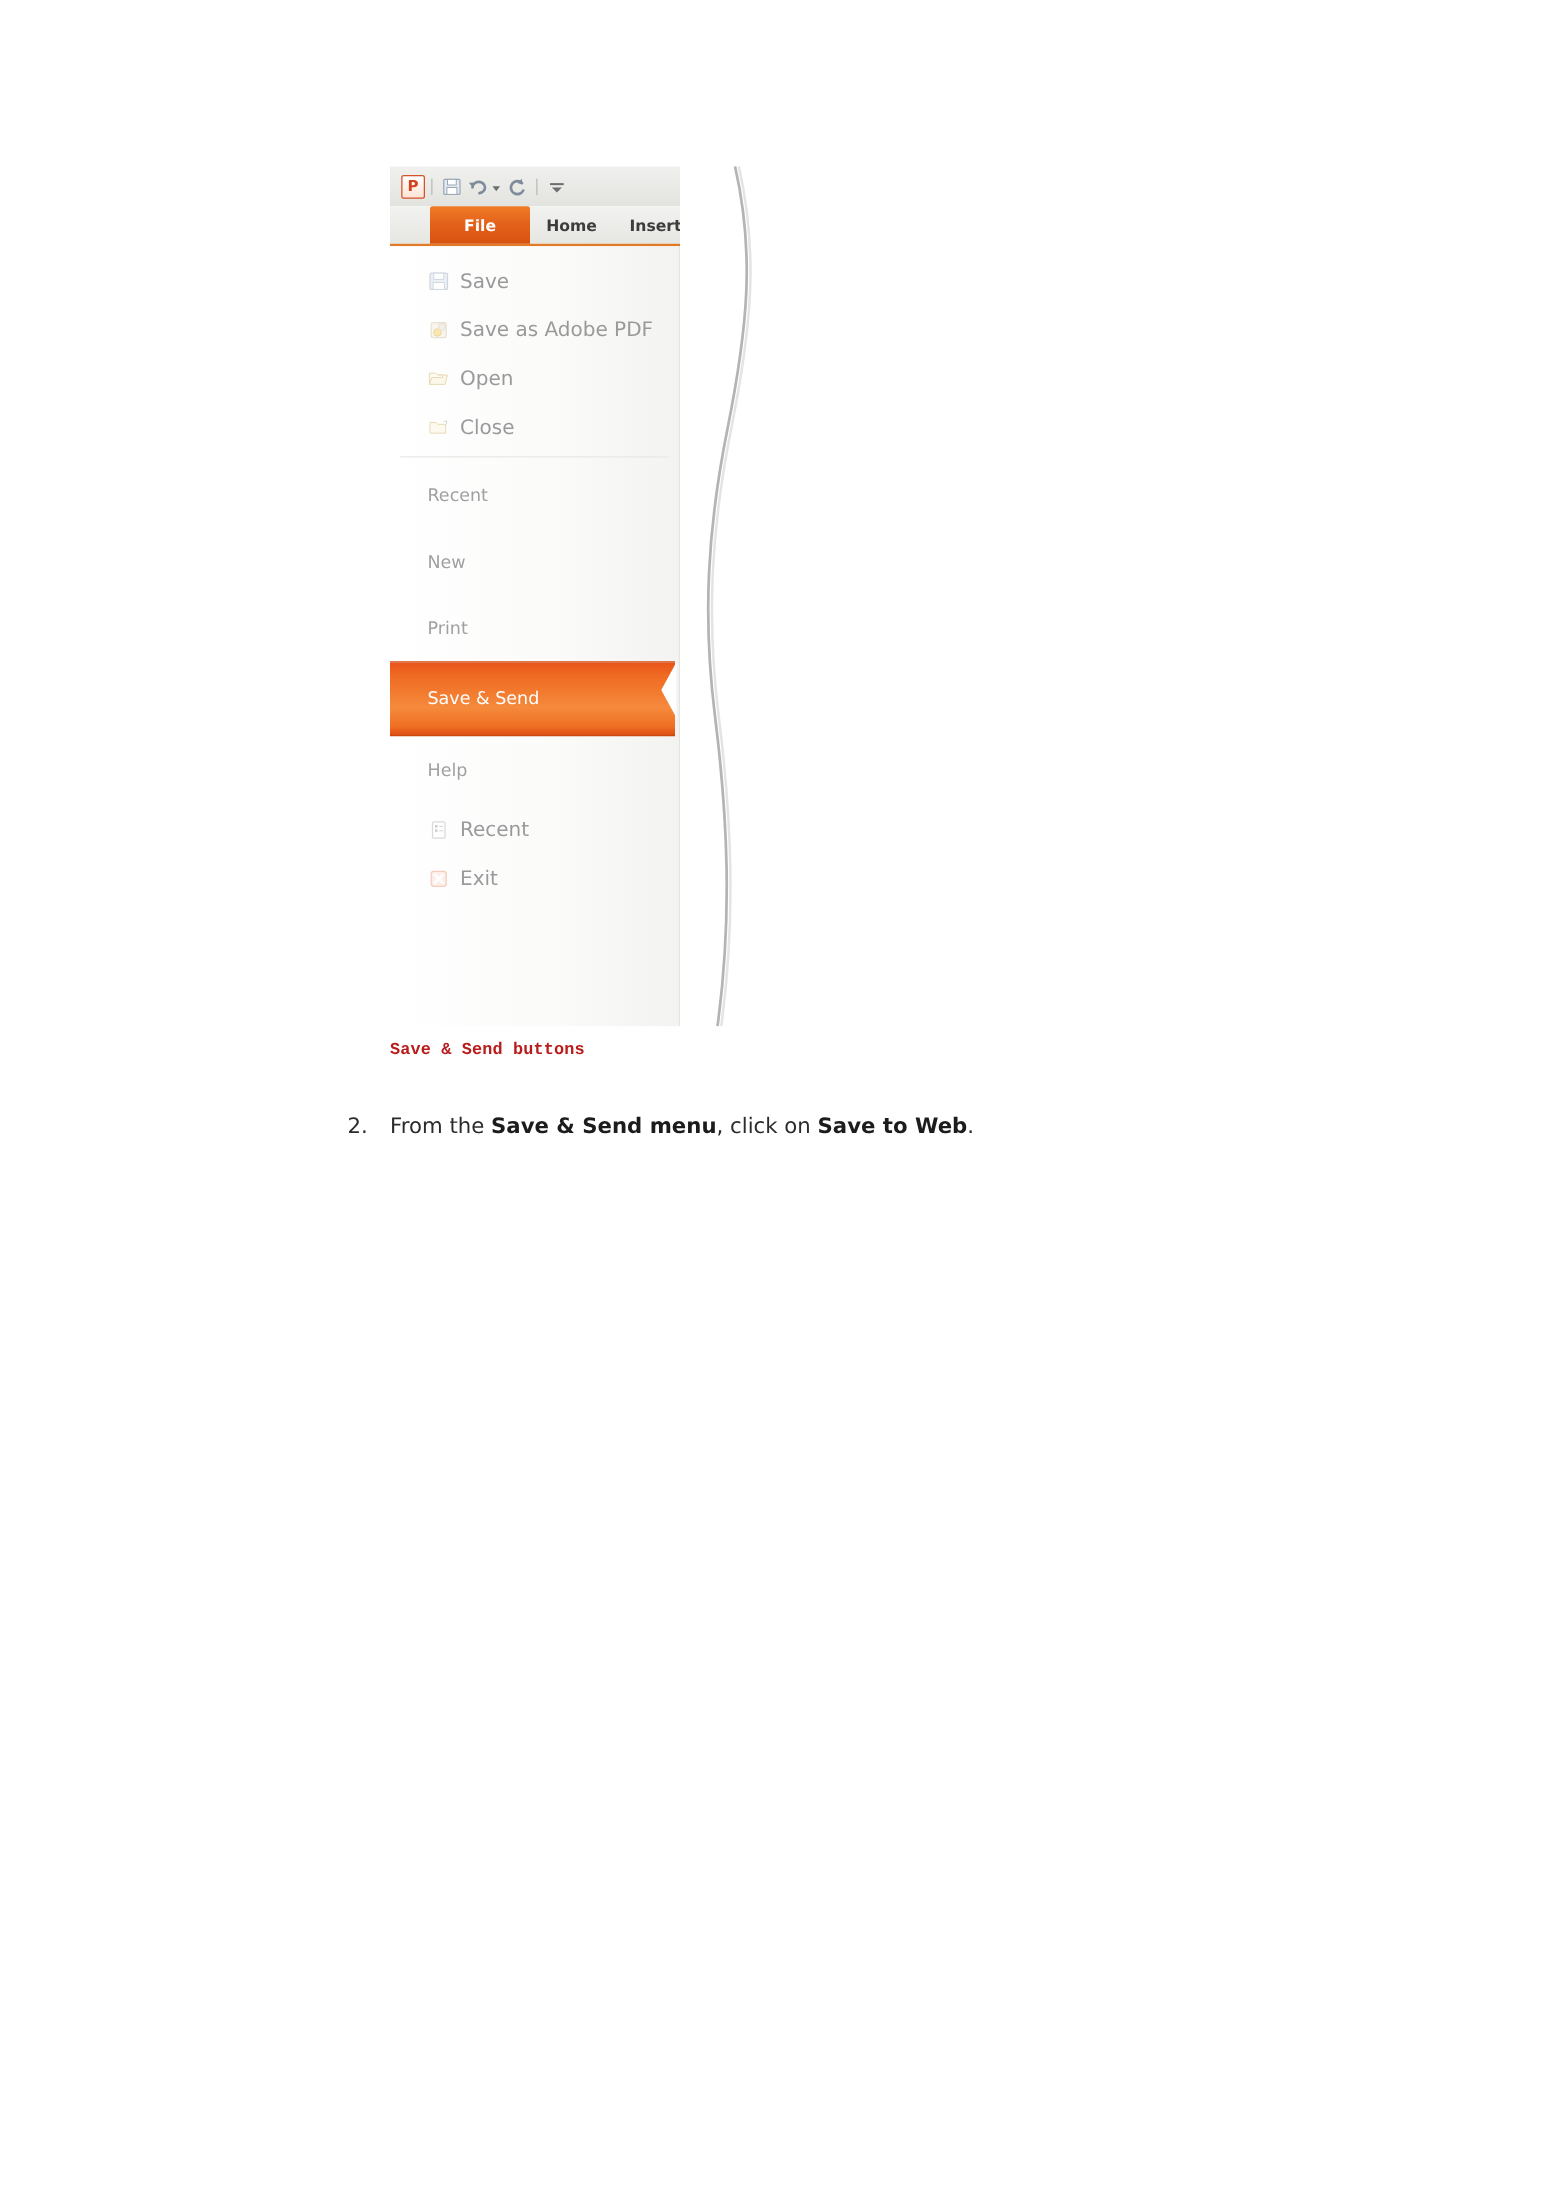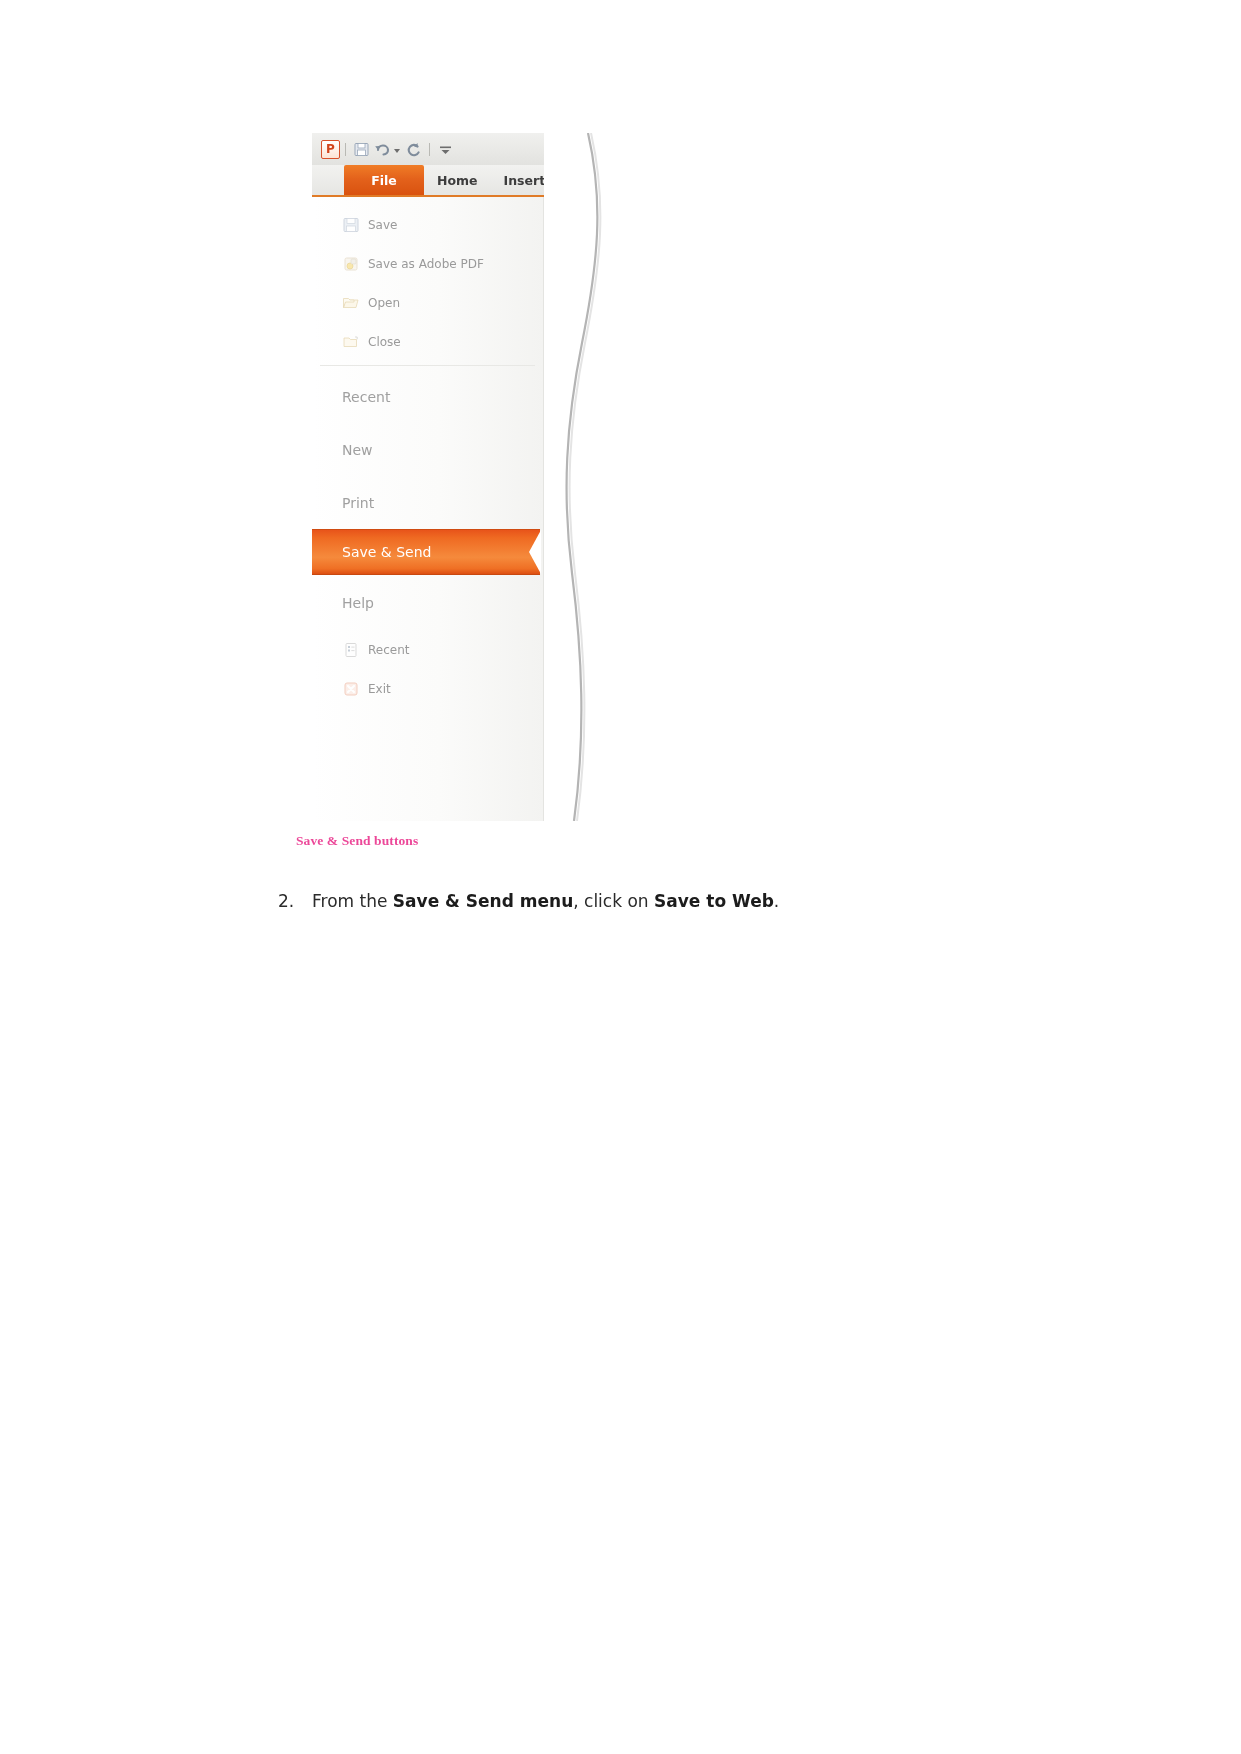--- a/index.html
+++ b/index.html
@@ -132,21 +132,21 @@
     width: 4px;
     background: #ffffff;
   }
 
   .mrow {
     height: 39px;
     display: flex;
     align-items: center;
     padding-left: 30px;
     box-sizing: border-box;
-    font-size: 12px;
+    font-size: 16px;
     color: #9a9a9a;
     position: relative;
   }
   .mrow.with-icon { padding-left: 30px; }
   .mrow .mlabel { margin-left: 0; }
   .mrow .micon {
     width: 18px; height: 18px;
     margin-right: 8px;
     flex: 0 0 auto;
     opacity: .55;
@@ -157,46 +157,46 @@
     height: 1px;
     background: #e8e8e5;
     margin: 4px 8px 4px 8px;
   }
 
   
   .mrow.active {
     background: linear-gradient(to bottom, #e8541a 0%, #ef6a22 18%, #f58a3c 62%, #ef6f24 88%, #dd4f12 100%);
     color: #ffffff;
     font-size: 14px;
-    height: 46px;
+    height: 60px;
     border-top: 1px solid #d04b11;
     border-bottom: 1px solid #c8480f;
     width: 228px;
     box-sizing: border-box;
     position: relative;
   }
   .mrow.active .notch {
     position: absolute;
     right: -1px;
     top: 0;
     width: 0; height: 0;
     border-top: 22px solid transparent;
     border-bottom: 22px solid transparent;
     border-right: 12px solid #ffffff;
   }
 
   
   #caption {
     position: absolute;
-    left: 296px;
+    left: 312px;
     top: 833px;
-    font-family: Liberation Serif, serif;
+    font-family: Liberation Mono, monospace;
     font-size: 13.5px;
     font-weight: bold;
-    color: #ec4899;
+    color: #b91c1c;
     letter-spacing: .1px;
   }
 
   
   #step {
     position: absolute;
     left: 278px;
     top: 889px;
     width: 700px;
     font-family: "DejaVu Sans", sans-serif;

